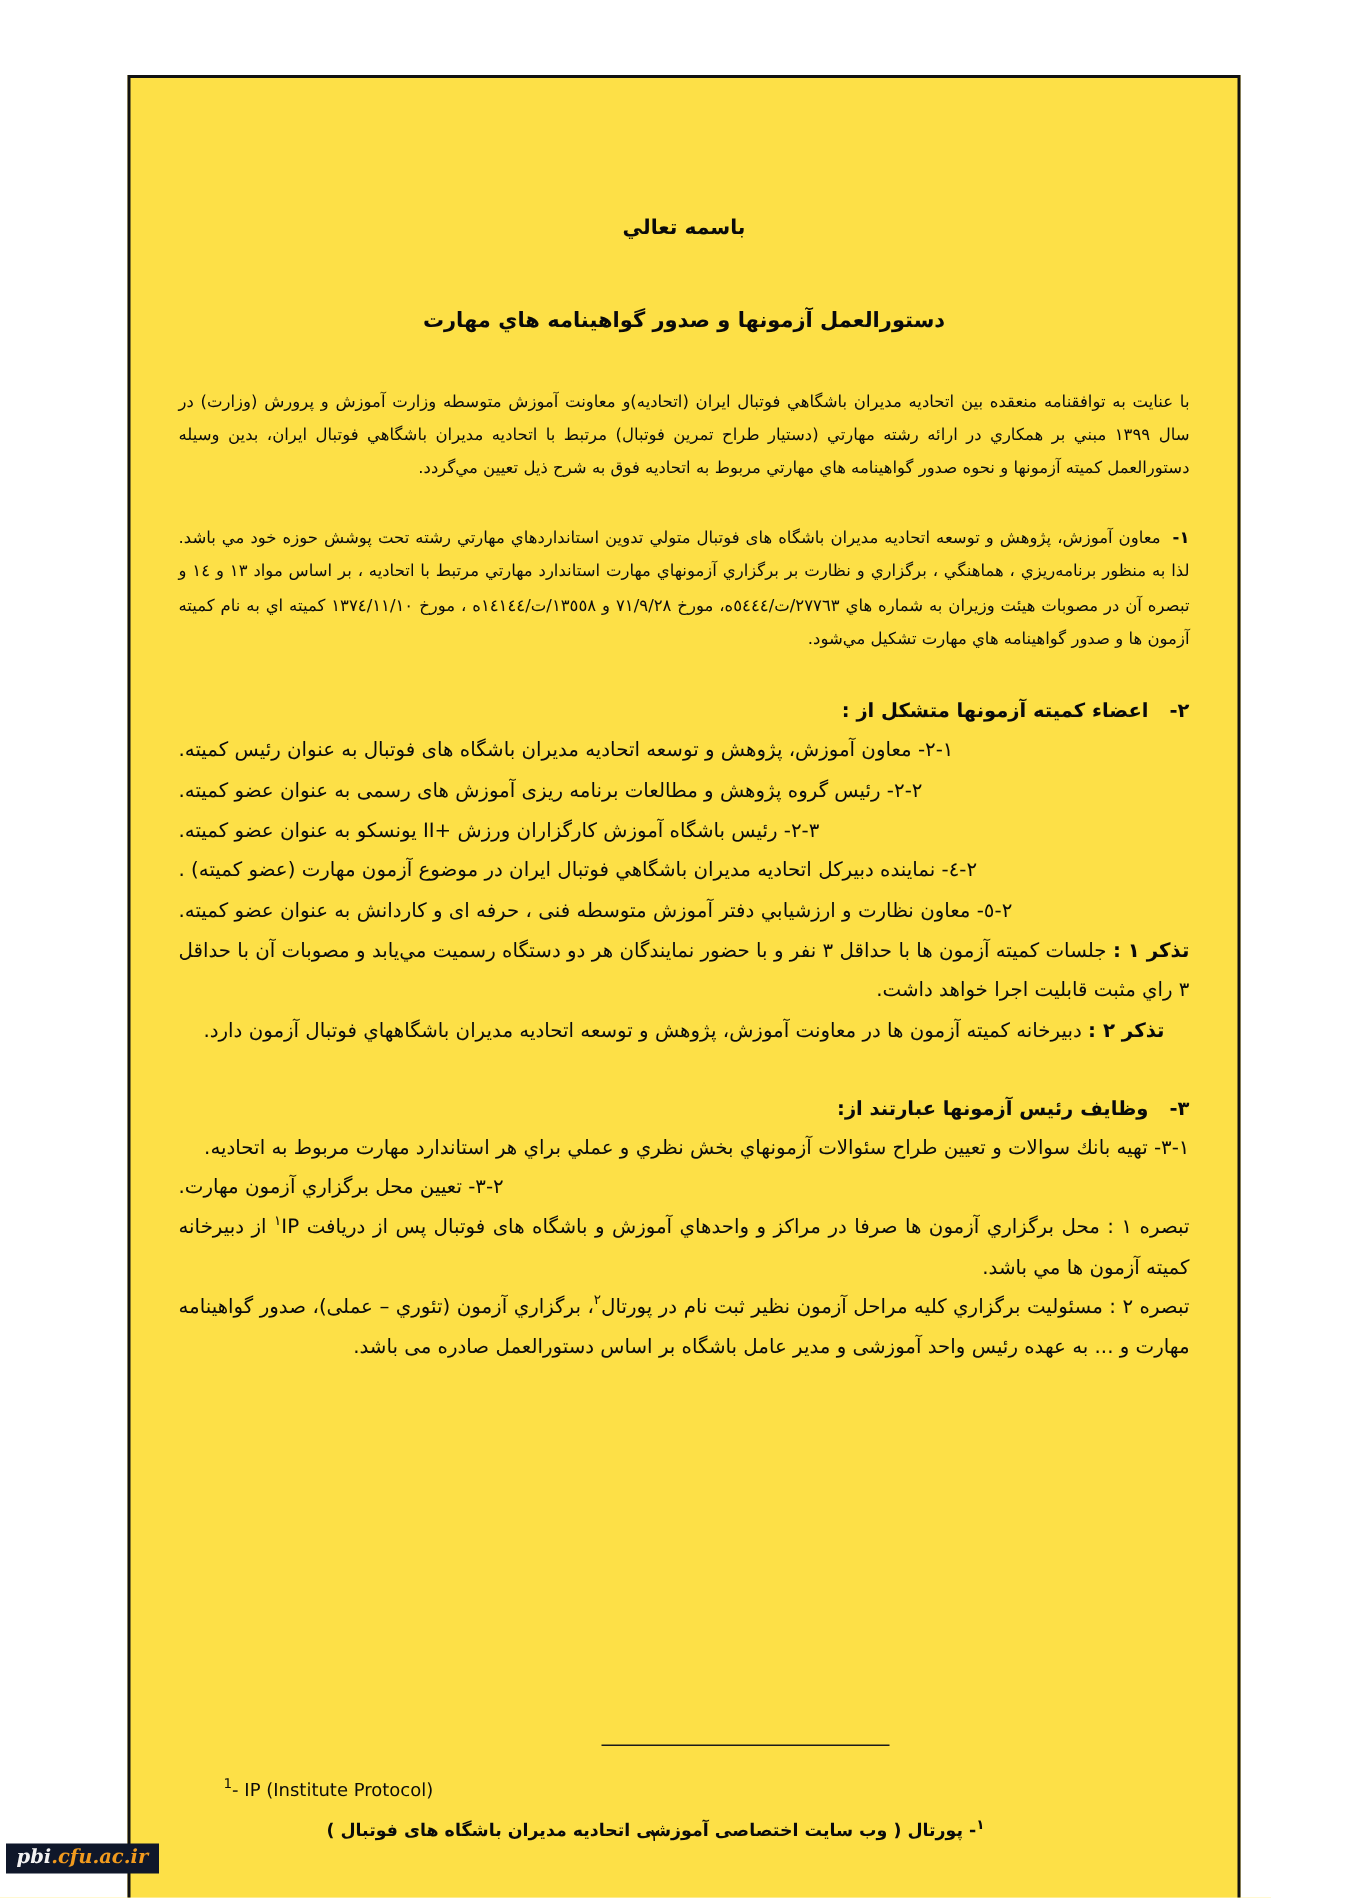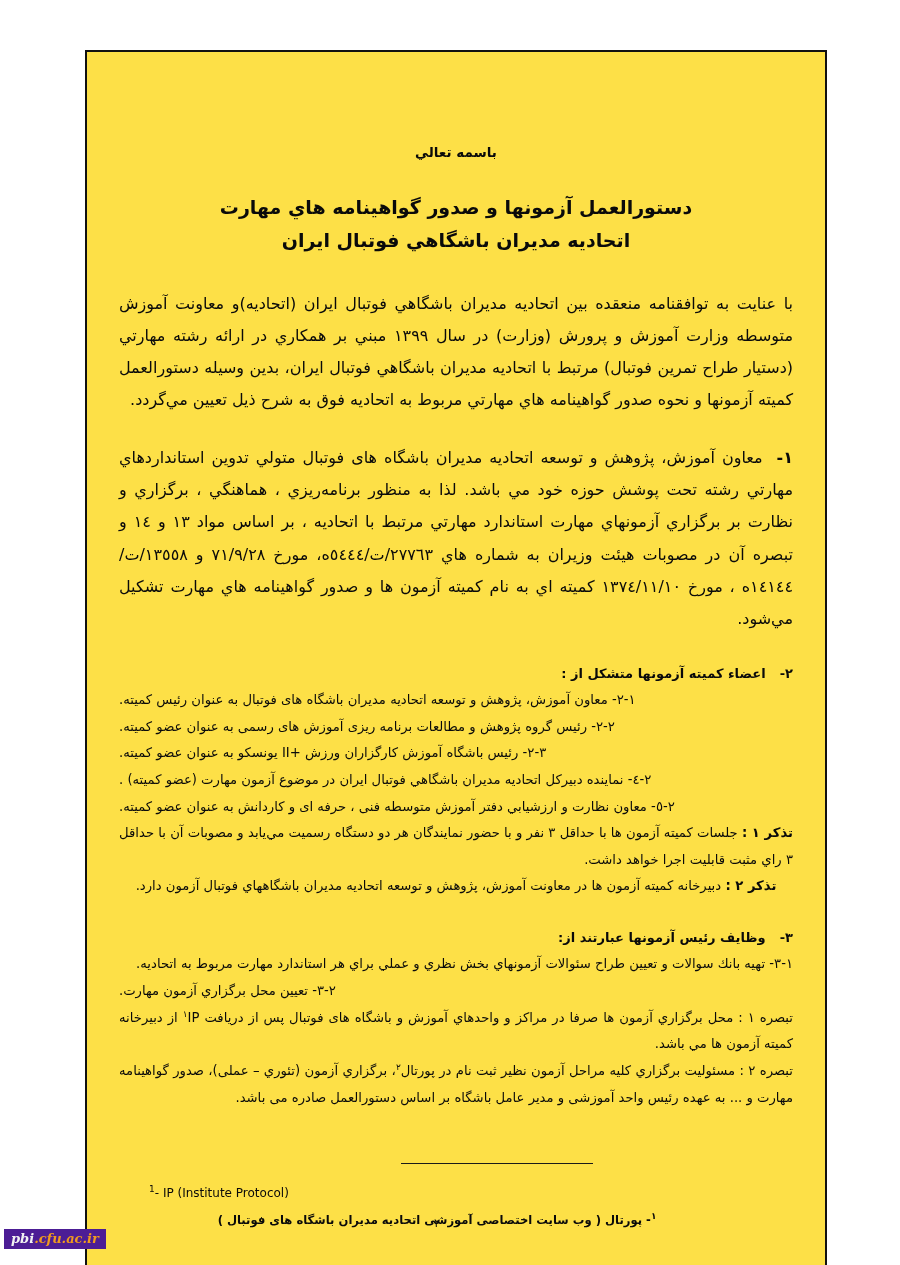--- a/index.html
+++ b/index.html
@@ -42,29 +42,29 @@
   .basmalah {
     text-align: center;
     font-weight: bold;
     font-size: 13.5px;
     margin-top: 92px;
     letter-spacing: 0.2px;
   }
   .doc-title {
     text-align: center;
     font-weight: bold;
-    font-size: 19px;
+    font-size: 14px;
     line-height: 1.75;
-    margin-top: 31px;
+    margin-top: 42px;
   }
   .doc-title .line2 { display: block; }
 
   
   .para {
-    font-size: 16px;
+    font-size: 11px;
     line-height: 2.02;
     text-align: justify;
     text-justify: inter-word;
     margin: 0;
   }
   .intro-para {
     margin-top: 30px;
   }
   .section-head {
     font-weight: bold;
@@ -147,21 +147,21 @@
     text-align: center;
     font-size: 11.5px;
     direction: rtl;
   }
 
   
   #watermark {
     position: absolute;
     left: 4px;
     bottom: 16px;
-    background: #4c1d95;
+    background: #0f172a;
     padding: 3px 7px 4px 7px;
     font-family: "DejaVu Serif", "Liberation Serif", serif;
     font-style: italic;
     font-weight: bold;
     font-size: 13px;
     line-height: 1;
     direction: ltr;
     white-space: nowrap;
   }
   #watermark .wm-a { color: #f2f2f2; }
@@ -170,21 +170,20 @@
 </head>
 <body>
 
 <div id="scan-page">
   <div id="page-content">
 
     <div class="basmalah">باسمه تعالي</div>
 
     <div class="doc-title">
       <span>دستورالعمل آزمونها و صدور گواهينامه هاي مهارت</span>
-      <span class="line2">اتحاديه مديران باشگاهي فوتبال ايران</span>
     </div>
 
     <p class="para intro-para">با عنايت به توافقنامه منعقده بين اتحاديه مديران باشگاهي فوتبال ايران (اتحاديه)و معاونت آموزش متوسطه وزارت آموزش و پرورش (وزارت) در سال ۱۳۹۹ مبني بر همكاري در ارائه رشته مهارتي (دستيار طراح تمرين فوتبال) مرتبط با اتحاديه مديران باشگاهي فوتبال ايران، بدين وسيله دستورالعمل كميته آزمونها و نحوه صدور گواهينامه هاي مهارتي مربوط به اتحاديه فوق به شرح ذيل تعيين مي‌گردد.</p>
 
     <div class="sec-block">
       <p class="para"><span class="num" style="font-weight:bold;">۱-</span>&nbsp;&nbsp;<span>معاون آموزش، پژوهش و توسعه اتحاديه مديران باشگاه های فوتبال متولي تدوين استانداردهاي مهارتي رشته  تحت پوشش حوزه خود مي باشد. لذا به منظور برنامه‌ريزي ، هماهنگي ، برگزاري و نظارت بر برگزاري آزمونهاي مهارت استاندارد مهارتي مرتبط با  اتحاديه ، بر اساس مواد ۱۳ و ۱٤ و تبصره آن در مصوبات هيئت وزيران به شماره هاي ۲۷۷٦۳/ت/٥٤٤٤ه، مورخ ۷۱/۹/۲۸  و ۱۳٥٥۸/ت/۱٤۱٤٤ه ، مورخ ۱۳۷٤/۱۱/۱۰ كميته اي به نام كميته آزمون ها و صدور گواهينامه هاي مهارت تشكيل مي‌شود.</span></p>
     </div>
 
     <div class="sec-block">
       <p class="section-head"><span class="num">۲-</span><span>اعضاء كميته آزمونها متشكل از :</span></p>

